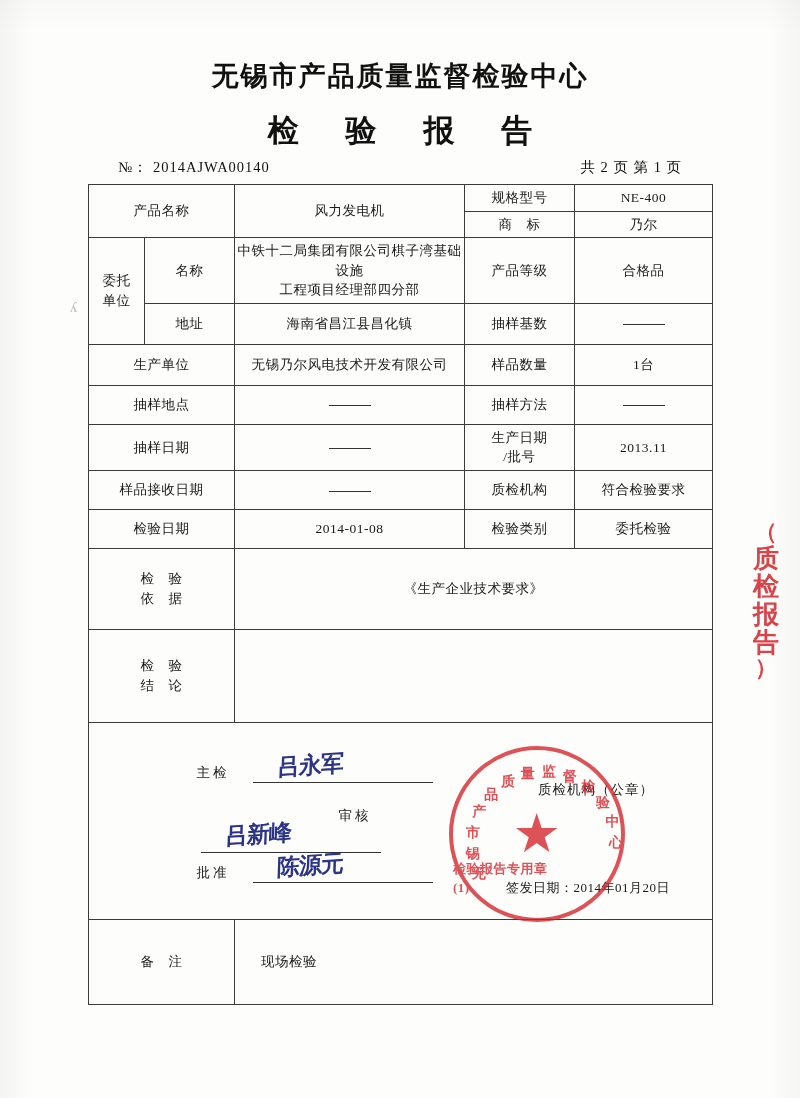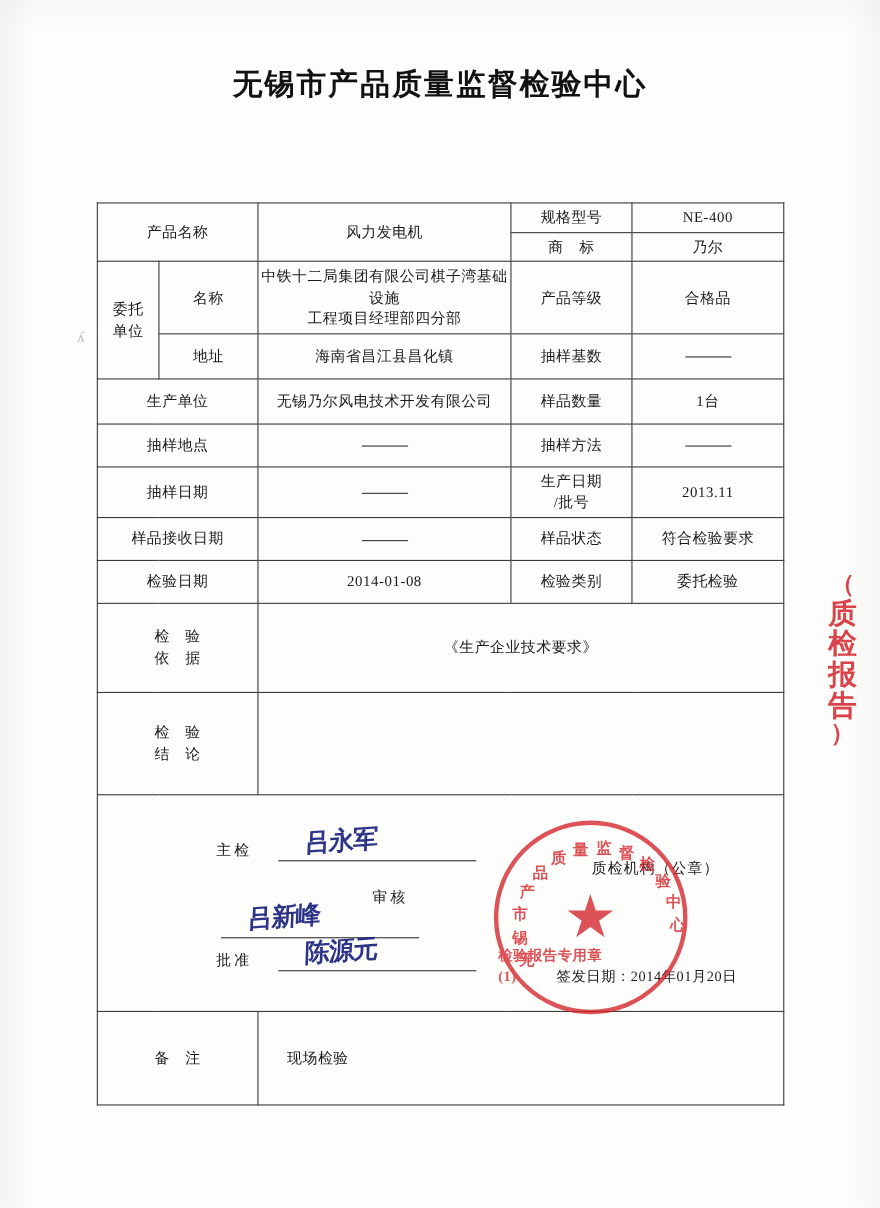--- a/index.html
+++ b/index.html
@@ -221,22 +221,27 @@
     font-size: 14px;
   }
 </style>
 </head>
 <body>
 
 <div class="page">
 
   <div class="title-block">
     <div class="title-main">无锡市产品质量监督检验中心</div>
+    <div class="title-sub">检 验 报 告</div>
   </div>
 
+  <div class="meta-row">
+    <div class="meta-no">№： 2014AJWA00140</div>
+    <div class="meta-pages">共 2 页 第 1 页</div>
+  </div>
 
   <div class="smudge">ʎ</div>
 
   <table class="report">
     <colgroup>
       <col style="width:56px">
       <col style="width:90px">
       <col style="width:230px">
       <col style="width:110px">
       <col style="width:138px">
@@ -295,21 +300,21 @@
         <td class="two-line">
           <div>生产日期</div>
           <div>/批号</div>
         </td>
         <td>2013.11</td>
       </tr>
 
       <tr>
         <td colspan="2">样品接收日期</td>
         <td style="height:32px"><span class="dash"></span></td>
-        <td class="lbl">样品状态</td>
+        <td class="lbl">质检机构</td>
         <td>符合检验要求</td>
       </tr>
 
       <tr>
         <td colspan="2" class="lbl">检验日期</td>
         <td style="height:32px">2014-01-08</td>
         <td class="lbl">检验类别</td>
         <td>委托检验</td>
       </tr>
 

